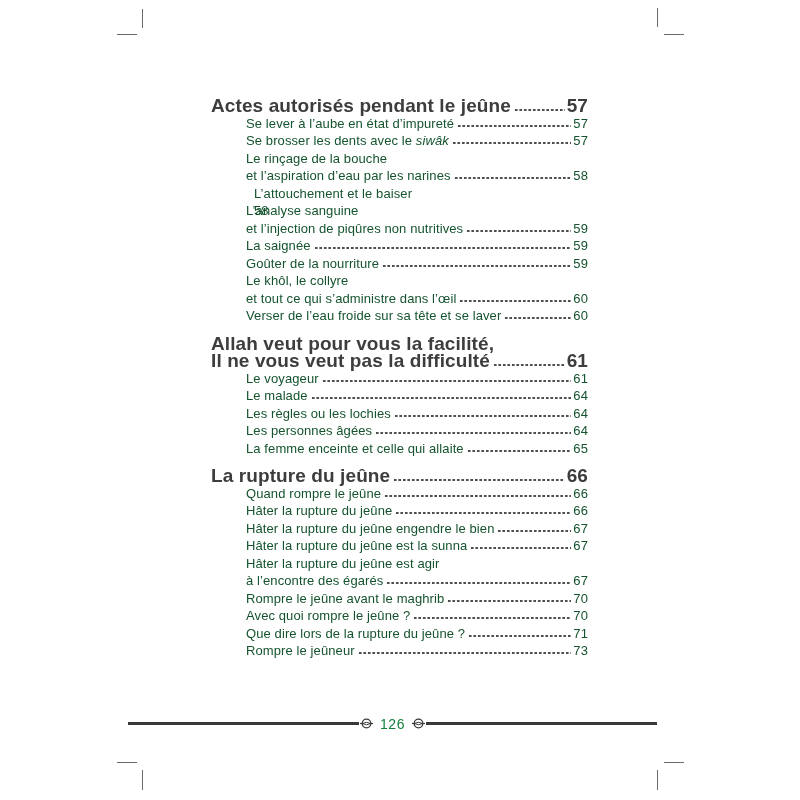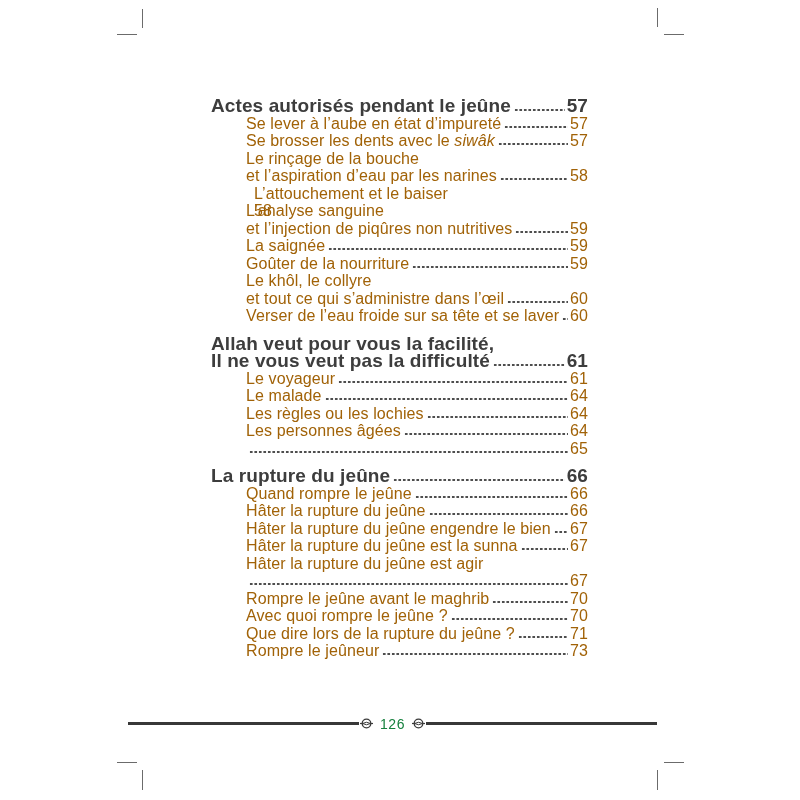--- a/index.html
+++ b/index.html
@@ -29,22 +29,22 @@
     left: 211px;
     top: 97px;
     width: 377px;
   }
   .toc-section + .toc-section { margin-top: 10px; }
   .row {
     display: flex;
     align-items: baseline;
     height: 17.5px;
     line-height: 17.5px;
-    font-size: 16px;
-    color: #a16207;
+    font-size: 13px;
+    color: #14532d;
     letter-spacing: 0.1px;
   }
   .row.heading {
     font-weight: 700;
     font-size: 19px;
     color: #3d3d3d;
   }
   .row.item { padding-left: 35px; }
   .row.extra-indent { padding-left: 40px; flex-direction: column; }
   .label { white-space: nowrap; }
@@ -179,20 +179,21 @@
           <span class="label">Les règles ou les lochies</span>
           <span class="leader"></span>
           <span class="pagenum">64</span>
         </div>
         <div class="row item">
           <span class="label">Les personnes âgées</span>
           <span class="leader"></span>
           <span class="pagenum">64</span>
         </div>
         <div class="row item">
+          <span class="label">La femme enceinte et celle qui allaite</span>
           <span class="leader"></span>
           <span class="pagenum">65</span>
         </div>
       </div>
       <div class="toc-section">
         <div class="row heading">
           <span class="label">La rupture du jeûne</span>
           <span class="leader"></span>
           <span class="pagenum">66</span>
         </div>
@@ -213,20 +214,21 @@
         </div>
         <div class="row item">
           <span class="label">Hâter la rupture du jeûne est la sunna</span>
           <span class="leader"></span>
           <span class="pagenum">67</span>
         </div>
         <div class="row item">
           <span class="label">Hâter la rupture du jeûne est agir</span>
         </div>
         <div class="row item">
+          <span class="label">à l’encontre des égarés</span>
           <span class="leader"></span>
           <span class="pagenum">67</span>
         </div>
         <div class="row item">
           <span class="label">Rompre le jeûne avant le maghrib</span>
           <span class="leader"></span>
           <span class="pagenum">70</span>
         </div>
         <div class="row item">
           <span class="label">Avec quoi rompre le jeûne ?</span>

